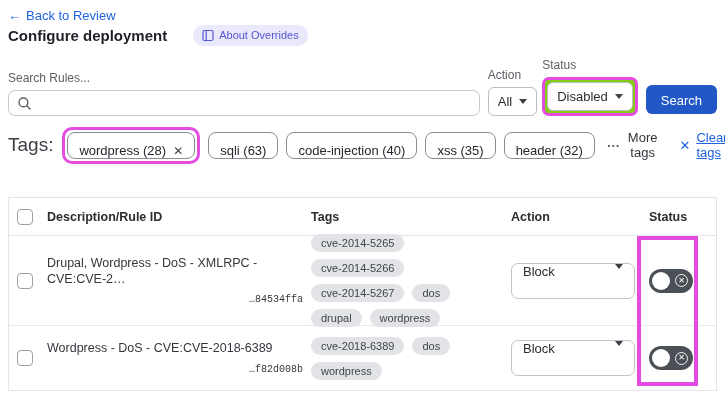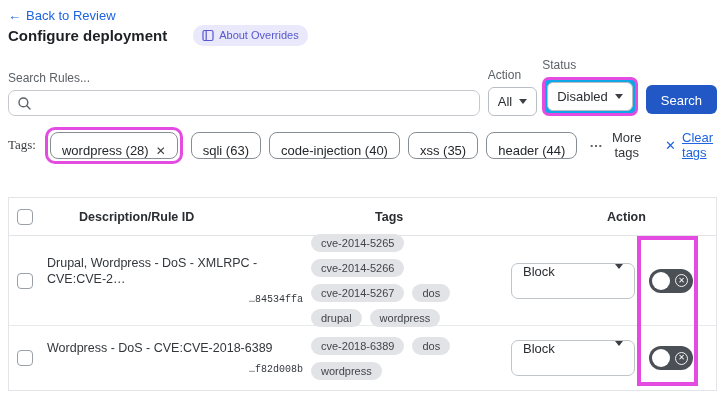--- a/index.html
+++ b/index.html
@@ -23,48 +23,48 @@
   .f-label { display: block; font-size: 12px; color: #5c6166; margin-bottom: 5px; }
   .search-group { flex: 1 1 auto; margin-right: 8px; }
   .search-input { display: flex; align-items: center; height: 26px; border: 1px solid #c6cacf;
     border-radius: 7px; background: #fff; padding: 0 8px; cursor: text; }
   .dropdown { display: inline-flex; align-items: center; justify-content: center;
     height: 29px; border: 1px solid #b9bec4; border-radius: 6px; background: #fff;
     font-size: 13px; color: #2a2d31; padding: 0 9px; gap: 7px; cursor: pointer; white-space: nowrap; }
   .action-group { margin-right: 5px; }
   .caret-down { width: 0; height: 0; border-left: 4px solid transparent;
     border-right: 4px solid transparent; border-top: 5px solid #3c4045; }
-  .pink-wrap { border: 3px solid #e44ce1; border-radius: 7px; padding: 2px; background: #0ea5e9; }
+  .pink-wrap { border: 3px solid #e44ce1; border-radius: 7px; padding: 2px; background: #84cc16; }
   .status-group { margin-right: 6px; }
   .search-btn { margin-left: 2px; height: 29px; padding: 8px 15px; background: #2158c5;
     color: #fff; border: none; border-radius: 6px; font-size: 13px;
     font-family: "Liberation Sans", sans-serif; cursor: pointer; margin-bottom: 2px; }
 
   
   .tags-bar { display: flex; align-items: center; margin-top: 13px; height: 32px; gap: 8px; }
-  .tags-label { font-size: 13px; color: #3c4045; margin-right: 1px; font-family: Liberation Serif, serif; }
+  .tags-label { font-size: 19px; color: #3c4045; margin-right: 1px; }
   .tag-pink-wrap { border: 3px solid #e44ce1; border-radius: 10px; padding: 2px; }
   .tag-filter { display: inline-flex; align-items: flex-end; gap: 7px; height: 27px;
     border: 1px solid #878d94; border-radius: 8px; background: #fff; font-size: 13px;
     color: #24272b; padding: 0 11px; font-family: "Liberation Sans", sans-serif; cursor: pointer;
     white-space: nowrap; }
   .tag-remove-x { font-size: 12px; color: #3c4045; }
   .more-tags { display: inline-flex; align-items: center; gap: 7px; border: none;
     background: transparent; font-size: 13px; color: #33373c; cursor: pointer;
     font-family: "Liberation Sans", sans-serif; margin-left: 4px; }
   .more-tags .dots { letter-spacing: 1px; font-weight: bold; color: #5c6166; }
   .clear-tags { display: inline-flex; align-items: center; gap: 6px; color: #1f64e0;
     font-size: 13px; cursor: pointer; margin-left: 14px; text-decoration: none; }
   .clear-tags .clear-label { text-decoration: underline; }
 
   
   .table-wrap { position: relative; margin-top: 36px; width: 709px;
     border: 1px solid #e2e4e7; background: #fff; }
   .trow { display: flex; align-items: center; }
-  .thead { height: 38px; border-bottom: 1px solid #e2e4e7; gap: 32px; }
+  .thead { height: 38px; border-bottom: 1px solid #e2e4e7; }
   .tbody-row1 { height: 90px; border-bottom: 1px solid #e8eaec; }
   .tbody-row2 { height: 64px; }
   .cell { flex: 0 0 auto; padding: 0 4px; }
   .c-check { width: 32px; display: flex; justify-content: center; }
   .c-desc { width: 266px; padding-left: 6px; }
   .c-tags { width: 200px; }
   .c-action { width: 134px; }
   .c-status { width: 73px; padding-left: 8px; }
   .th { font-size: 12.5px; font-weight: bold; color: #2a2d31; }
   .checkbox { width: 16px; height: 16px; border: 1px solid #9aa0a6; border-radius: 4px;
@@ -146,21 +146,21 @@
     <span class="tags-label">Tags:</span>
     <span class="tag-pink-wrap">
       <button class="tag-filter">
         <span>wordpress (28)</span>
         <span class="tag-remove-x">✕</span>
       </button>
     </span>
     <button class="tag-filter">sqli (63)</button>
     <button class="tag-filter">code-injection (40)</button>
     <button class="tag-filter">xss (35)</button>
-    <button class="tag-filter">header (44)</button>
+    <button class="tag-filter">header (32)</button>
     <button class="more-tags">
       <span class="dots">⋯</span>
       <span>More tags</span>
     </button>
     <a class="clear-tags">
       <span>✕</span>
       <span class="clear-label">Clear tags</span>
     </a>
   </div>
 

